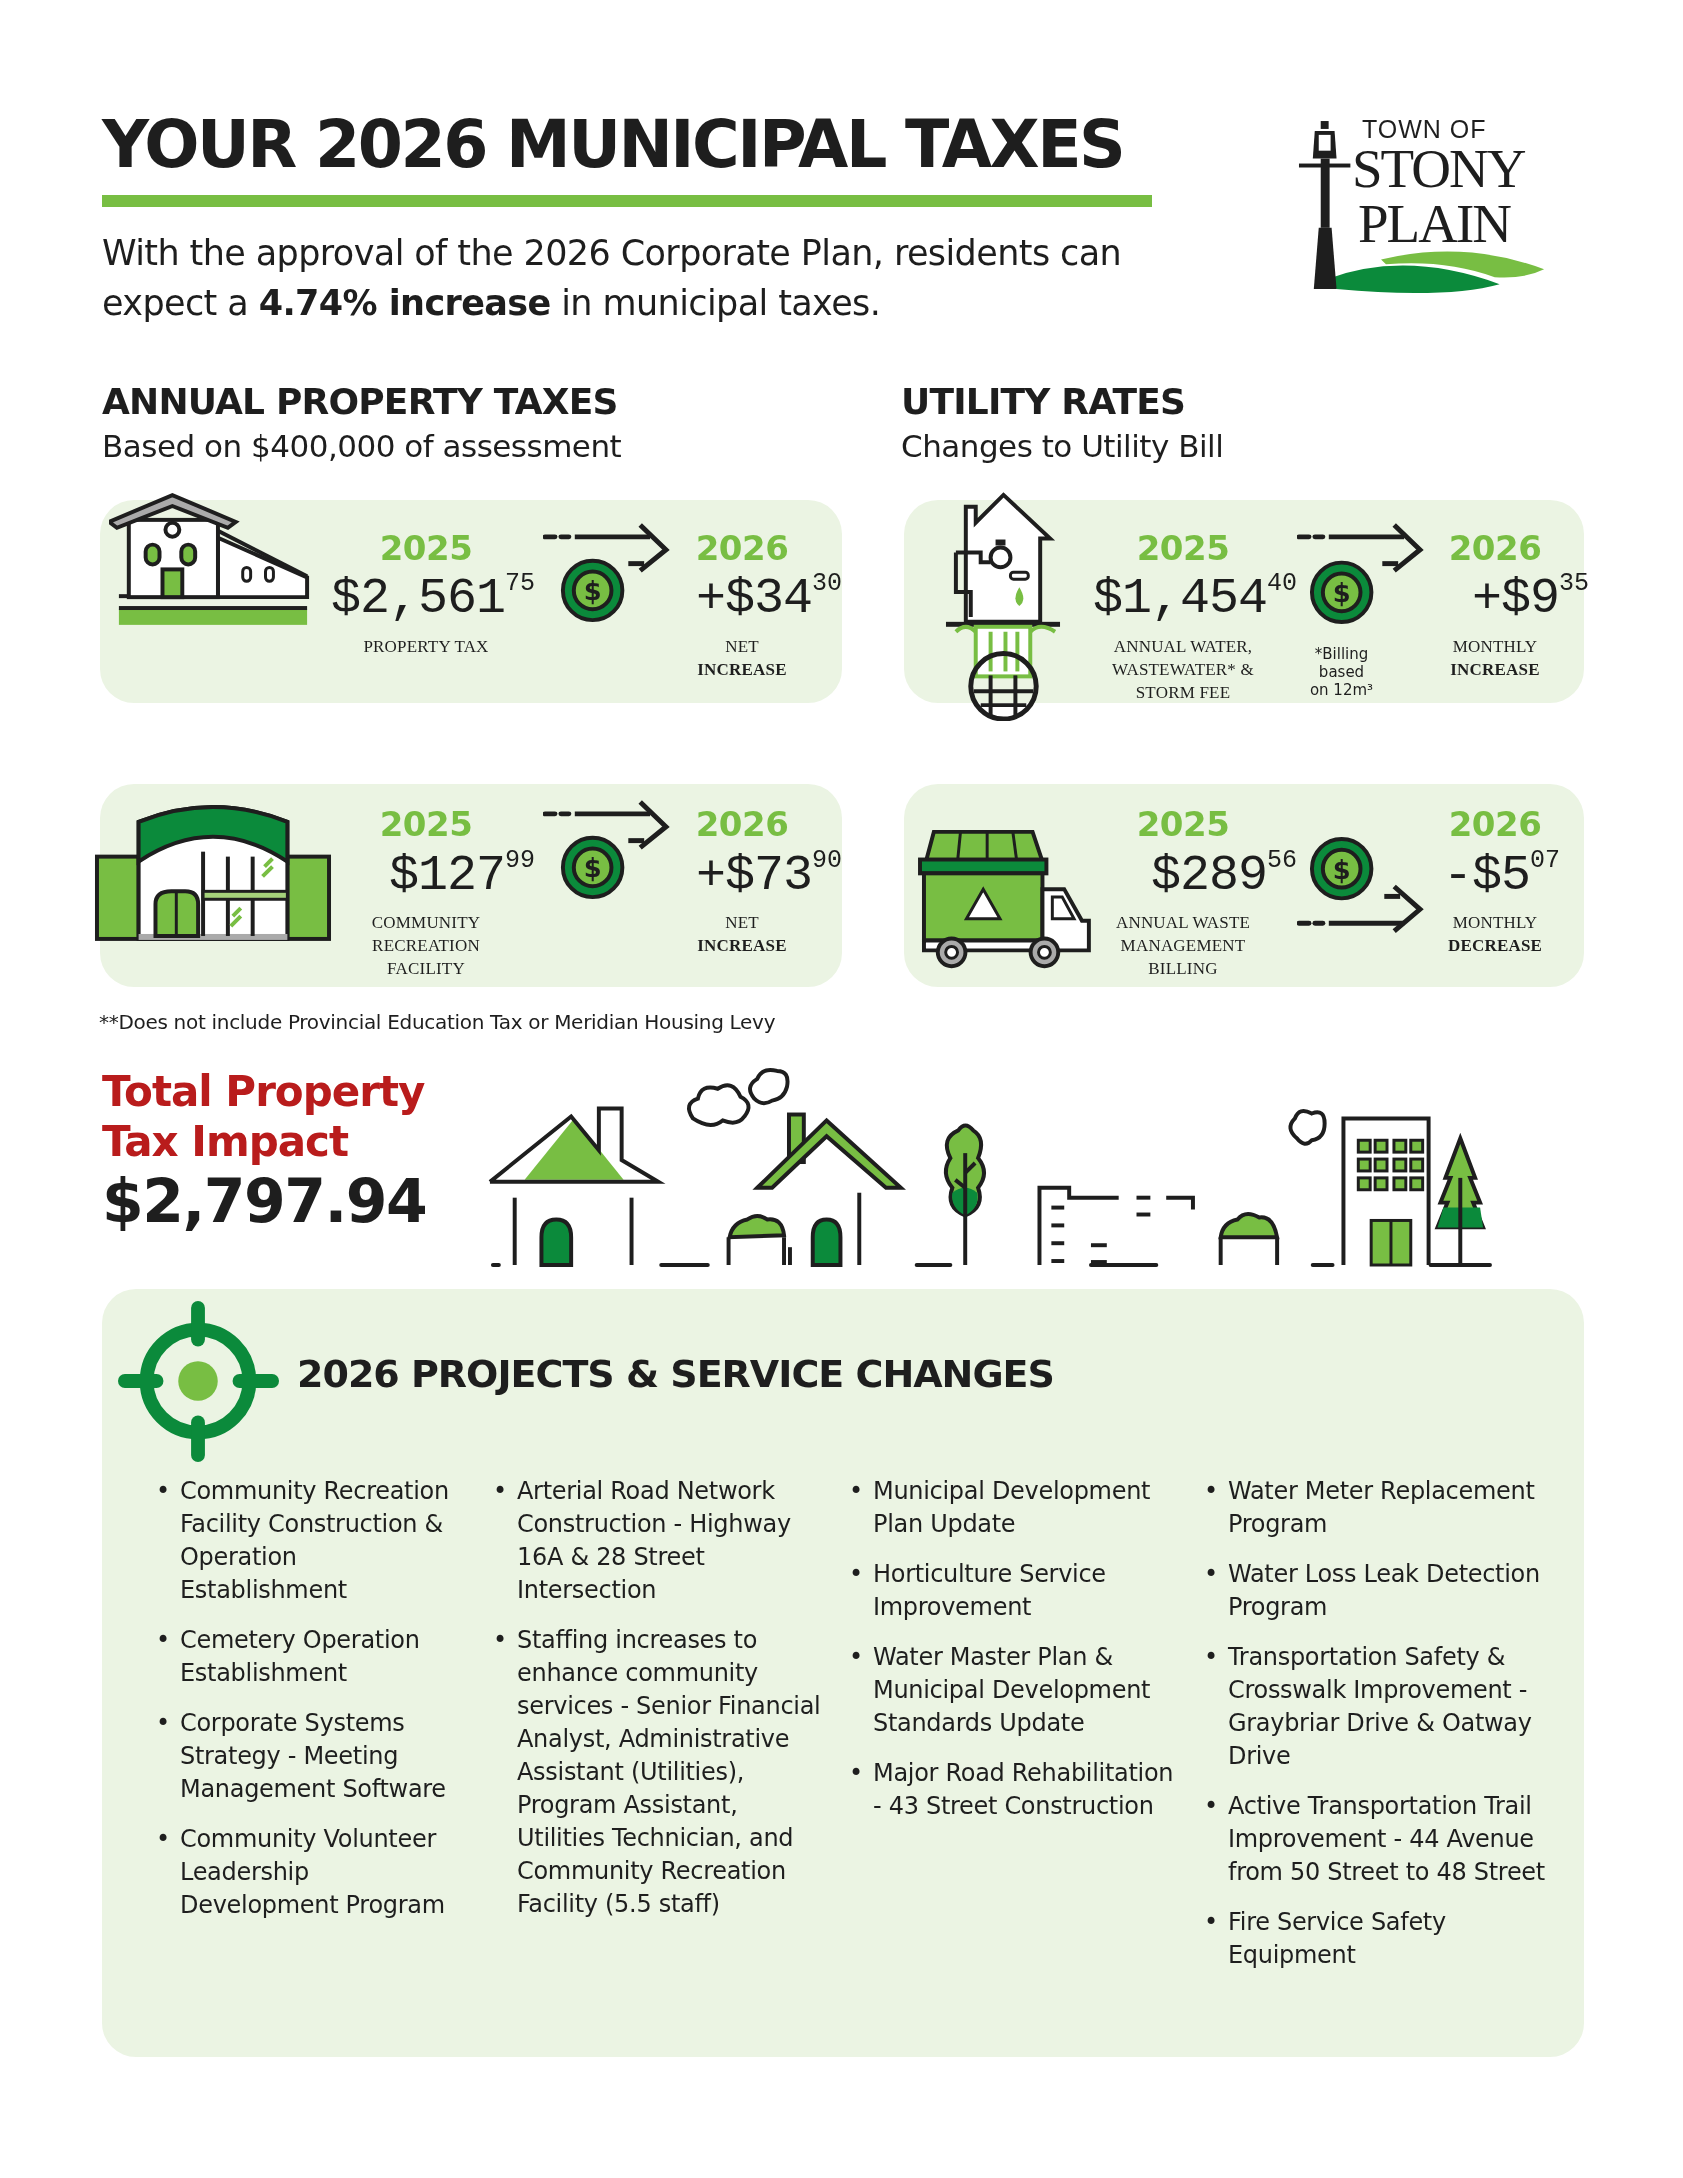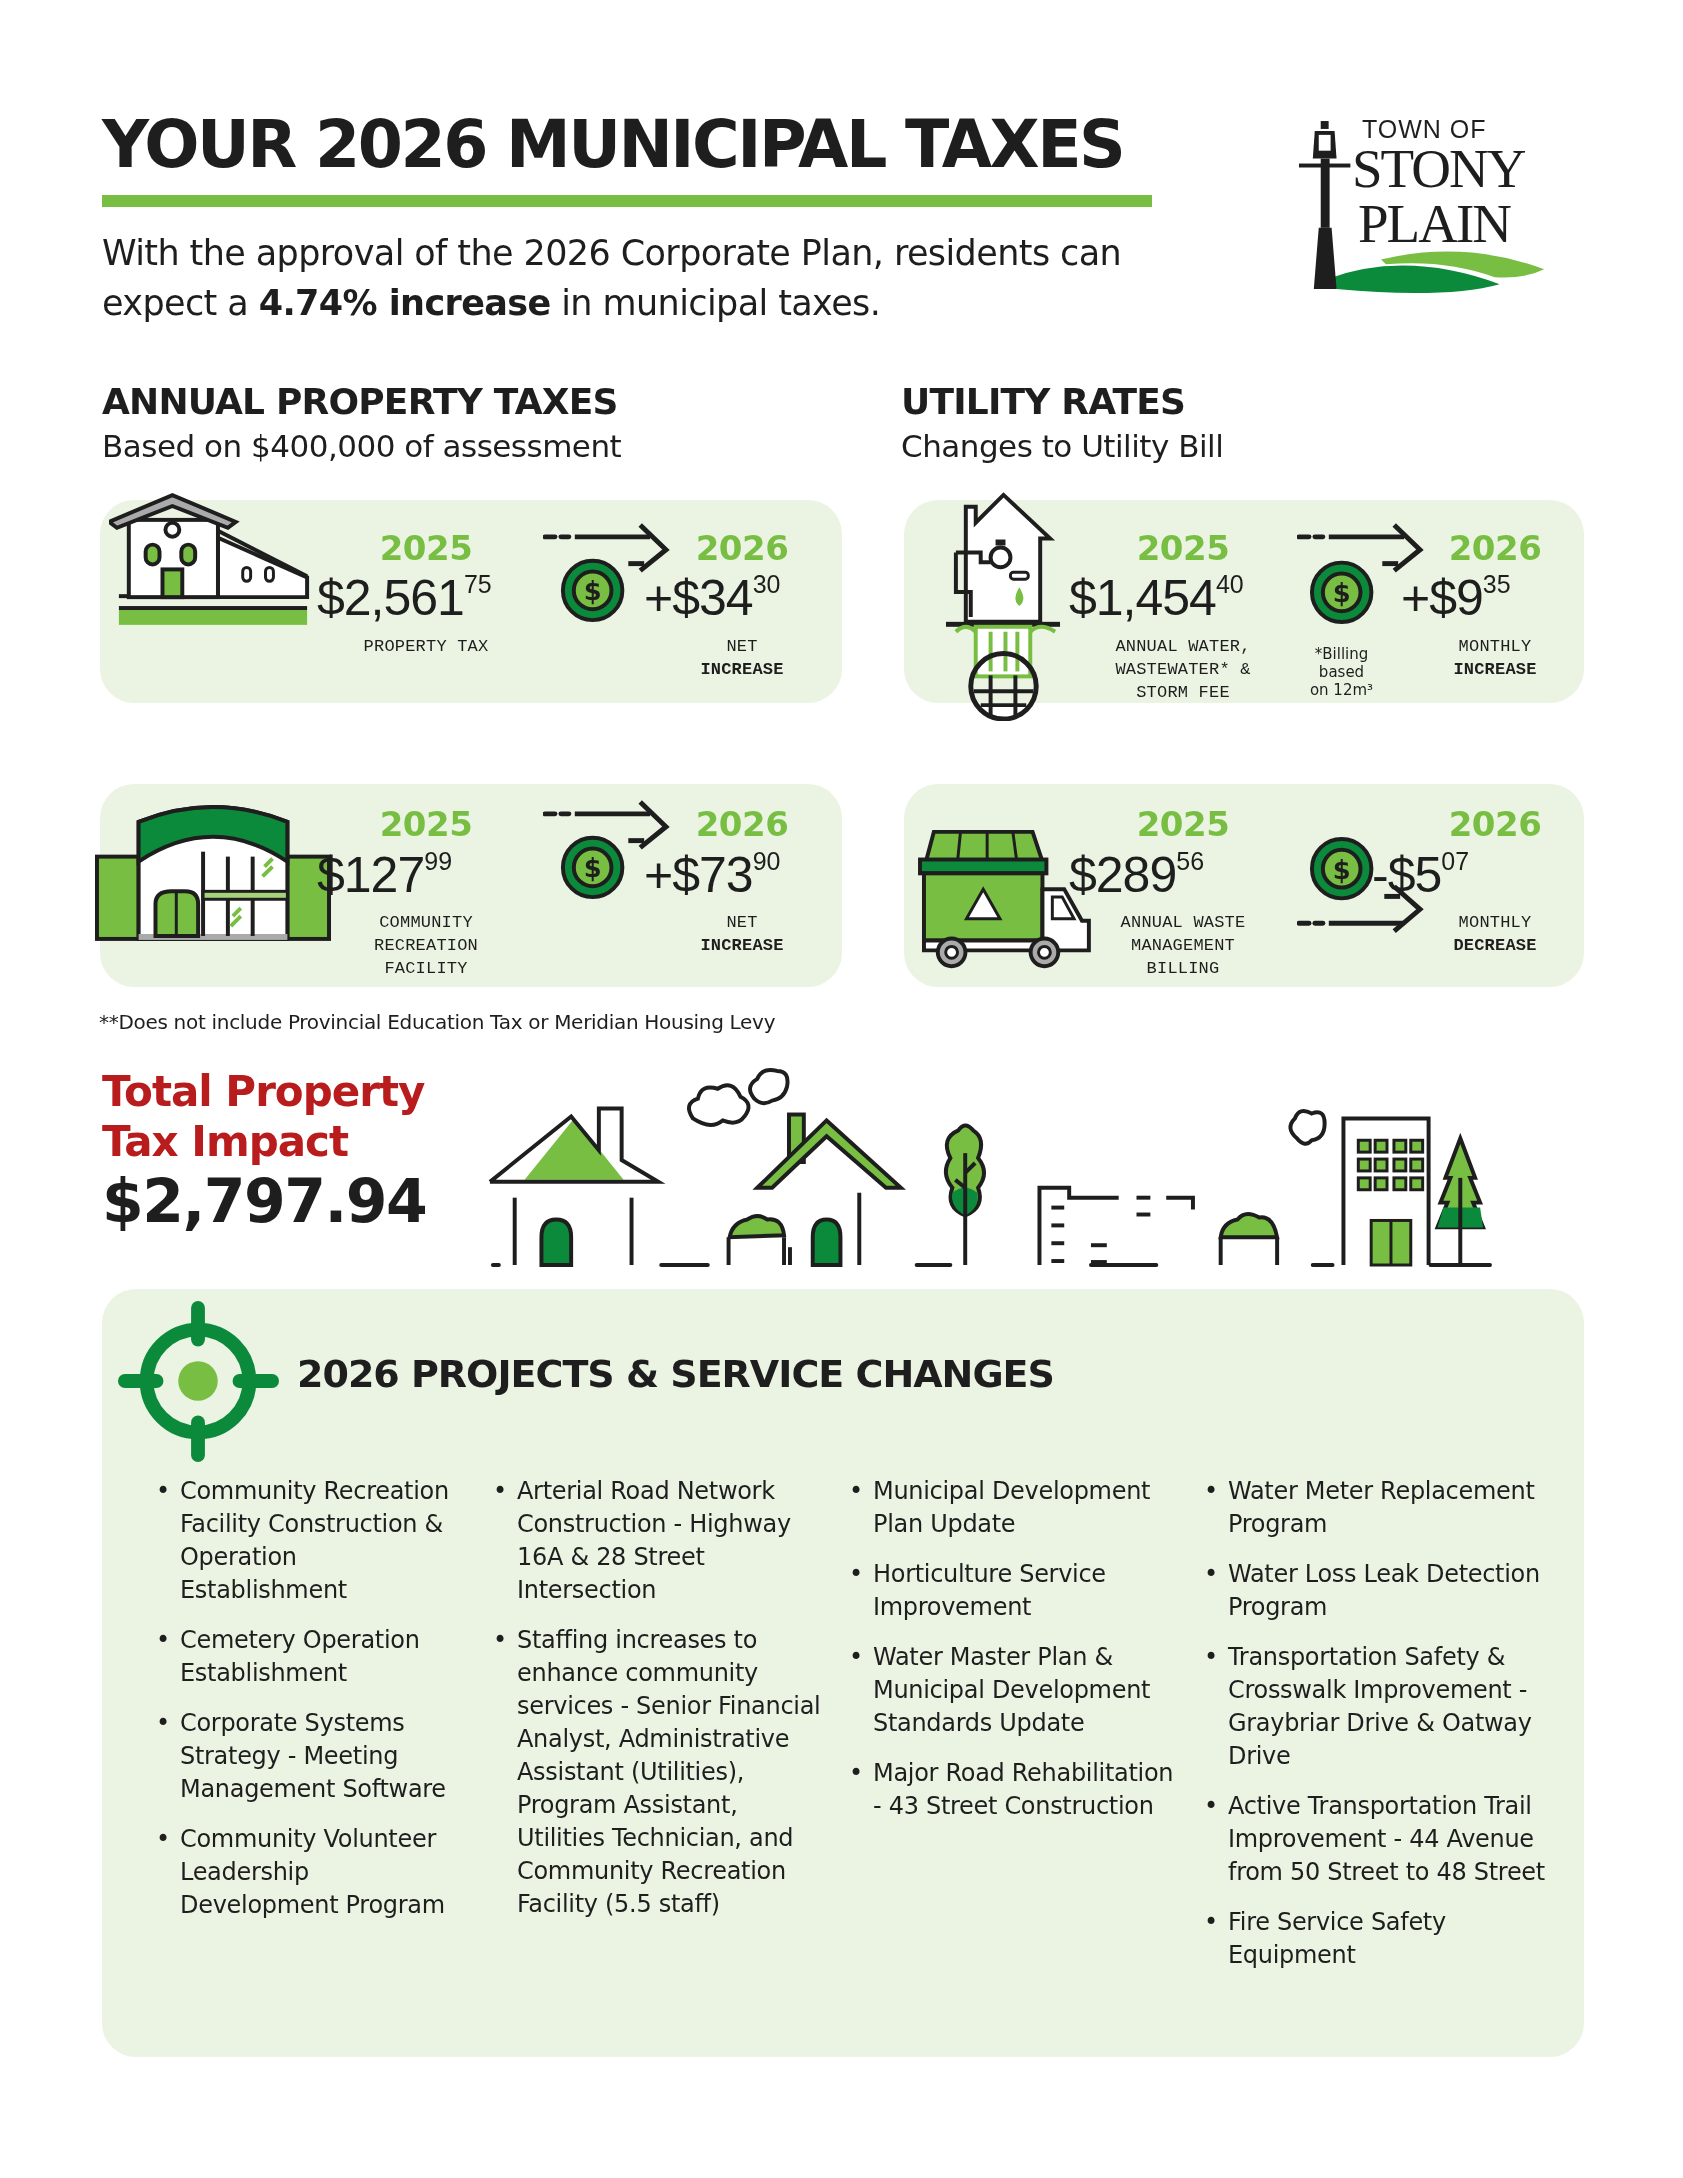--- a/index.html
+++ b/index.html
@@ -19,23 +19,23 @@
   .logo-stony { left: 55px; top: 30px; font-family: "Liberation Serif", serif; font-size: 55px; line-height: 55px; letter-spacing: -2px; color: #1e1e1e; white-space: nowrap; }
   .logo-plain { left: 61px; top: 85px; font-family: "Liberation Serif", serif; font-size: 55px; line-height: 55px; letter-spacing: -2px; color: #1e1e1e; white-space: nowrap; }
 
   
   .sec-h { font-family: "DejaVu Sans", sans-serif; font-weight: 700; font-size: 36px; letter-spacing: -0.8px; color: #1e1e1e; white-space: nowrap; }
   .sec-sub { font-family: "DejaVu Sans", sans-serif; font-size: 31px; color: #1e1e1e; white-space: nowrap; letter-spacing: -0.5px; }
 
   
   .card { background: #ebf4e3; border-radius: 34px; }
   .year { font-family: "DejaVu Sans", sans-serif; font-weight: 700; font-size: 34px; color: #78be43; text-align: center; letter-spacing: -0.5px; }
-  .amount { font-family: Liberation Sans, sans-serif; font-size: 50px; color: #1e1e1e; white-space: nowrap; text-align: left; letter-spacing: -1px; }
+  .amount { font-family: Liberation Mono, monospace; font-size: 50px; color: #1e1e1e; white-space: nowrap; text-align: right; letter-spacing: -1px; }
   .amount sup { font-size: 25px; vertical-align: 22px; letter-spacing: 0; }
-  .cap { font-family: Liberation Mono, monospace; font-size: 17px; line-height: 23px; color: #1e1e1e; text-align: center; letter-spacing: 0.2px; }
+  .cap { font-family: Liberation Serif, serif; font-size: 17px; line-height: 23px; color: #1e1e1e; text-align: center; letter-spacing: 0.2px; }
   .cap b { font-weight: 700; text-align: right; }
   .note { font-family: "DejaVu Sans", sans-serif; font-size: 15px; line-height: 18px; text-align: center; color: #1e1e1e; }
 
   .footnote { left: 99px; top: 1010px; font-family: "DejaVu Sans", sans-serif; font-size: 20px; color: #1e1e1e; white-space: nowrap; letter-spacing: -0.3px; }
 
   .total-h { left: 102px; top: 1067px; font-family: "DejaVu Sans", sans-serif; font-weight: 700; font-size: 42px; line-height: 50px; letter-spacing: -1px; color: #b91c1c; }
   .total-v { left: 102px; top: 1166px; font-family: "DejaVu Sans", sans-serif; font-weight: 700; font-size: 60px; letter-spacing: -1.5px; color: #1e1e1e; white-space: nowrap; }
 
   
   .proj { left: 102px; top: 1289px; width: 1482px; height: 768px; background: #ebf4e3; border-radius: 34px; }

